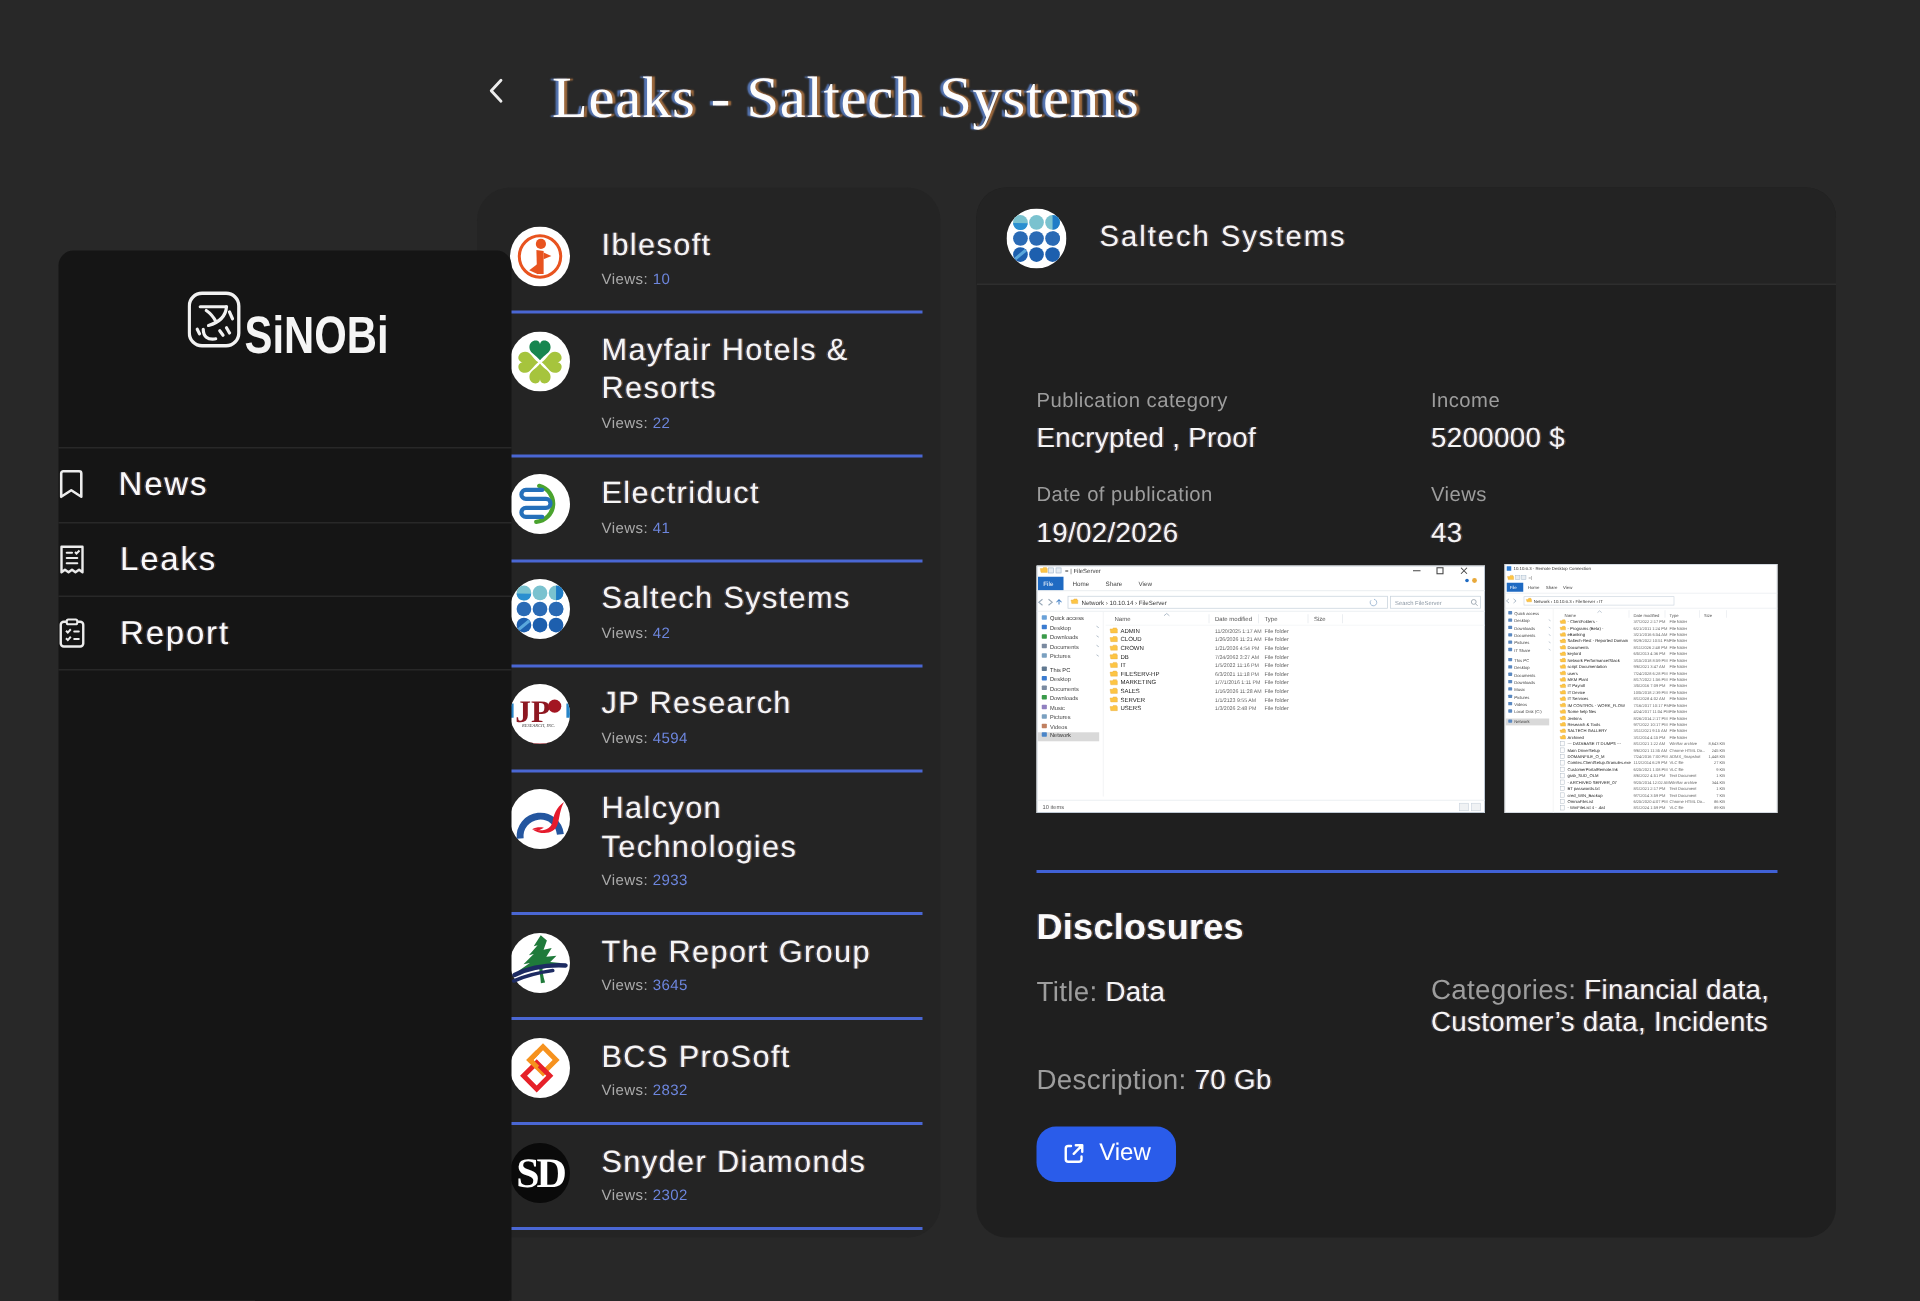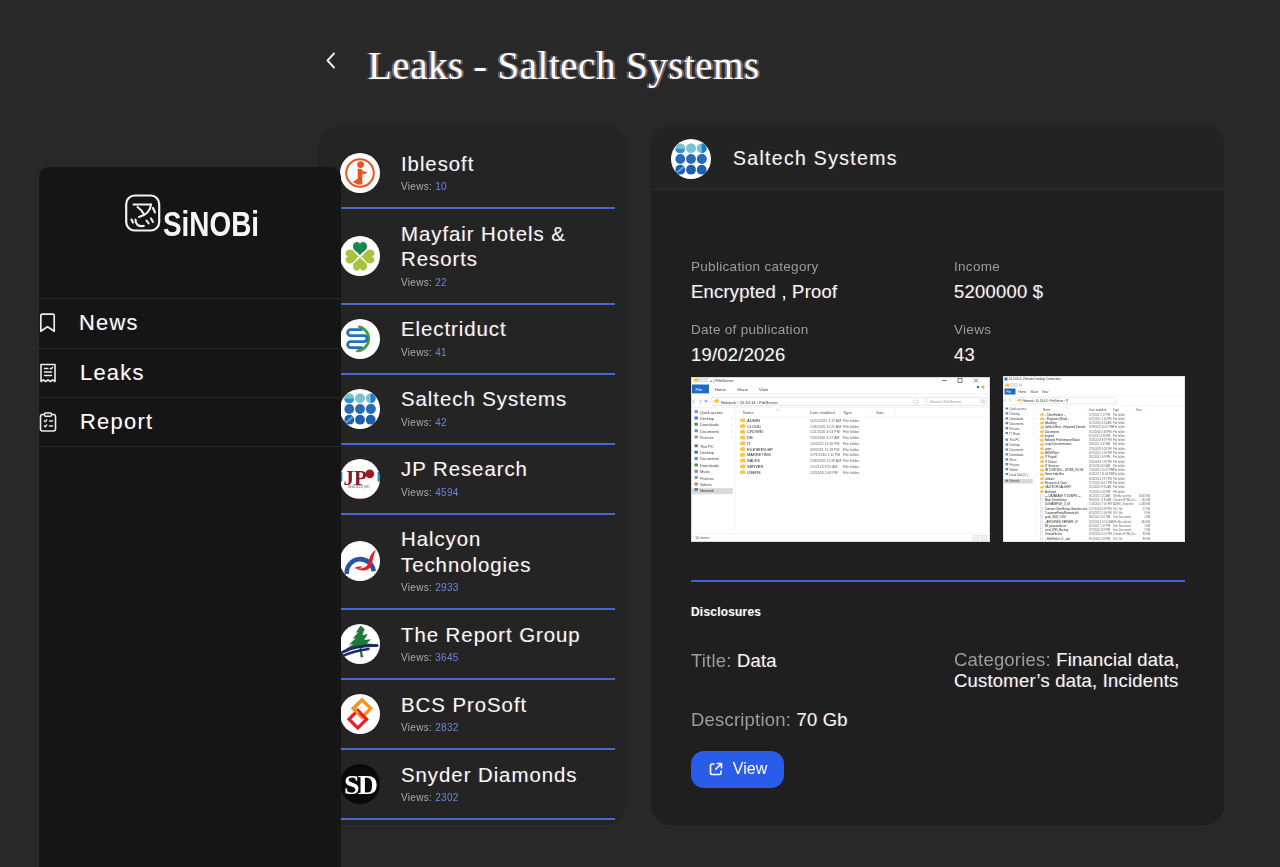--- a/index.html
+++ b/index.html
@@ -10,38 +10,38 @@
 
 #sidebar{position:absolute;left:39px;top:167px;width:302px;height:785px;background:#151515;border-radius:10px;z-index:10}
 #logo{position:absolute;left:86px;top:26px}
 #menu{position:absolute;left:0;top:131px;width:100%}
 .mrow{height:49.5px;border-top:1px solid #282828;display:flex;align-items:center;}
 .mrow:last-child{border-bottom:1px solid #282828}
 .mrow svg{flex:0 0 auto}
 .mrow span{margin-left:23px;font-size:22px;color:#fafafa;letter-spacing:1.2px}
 
 #listpanel{position:absolute;left:318px;top:125px;width:309px;height:700px;background:#242424;border-radius:22px;z-index:2;overflow:hidden;padding-top:14px}
-.item{display:flex;align-items:center;margin:0 12px 0 22px;border-bottom:2px solid #4a67d4;padding:11.75px 0}
+.item{display:flex;margin:0 12px 0 22px;border-bottom:2px solid #4a67d4;padding:11.75px 0}
 .item .av{flex:0 0 40px;width:40px;height:40px}
 .item .tx{margin-left:21px}
 .item .nm{font-size:20.5px;color:#f5f5f5;line-height:25.5px;letter-spacing:.9px}
 .item .vw{font-size:10px;color:#ababab;line-height:17px;margin-top:2px;letter-spacing:.3px}
 .item .vw b{font-weight:normal;color:#6d86de}
 
 #detail{position:absolute;left:651px;top:125px;width:573px;height:700px;background:#1f1f1f;border-radius:20px;z-index:2;overflow:hidden}
 #dhead{position:absolute;left:0;top:0;width:100%;height:65px;background:#232323;border-bottom:1px solid #2e2e2e}
 #dhead .avh{position:absolute;left:20px;top:14px;width:40px;height:40px}
 #dhead .t{position:absolute;left:82px;top:22px;font-size:19.5px;color:#f5f5f5;letter-spacing:1.3px}
 #dbody{position:absolute;left:0;top:65px;width:100%;height:635px;overflow:hidden}
 #desc{position:absolute;left:40px;top:-8.5px;width:480px;font-size:16.5px;line-height:19.5px;color:#f0f0f0;letter-spacing:.45px}
 .lbl{position:absolute;font-size:13.5px;color:#9d9d9d;letter-spacing:.3px}
 .val{position:absolute;font-size:18.5px;color:#f5f5f5;letter-spacing:.2px}
 .gr{color:#9d9d9d}
 #divider{position:absolute;left:40px;top:390px;width:494px;height:0;border-top:2px solid #4061d6}
-#disc{position:absolute;left:40px;top:415px;font-size:12px;font-weight:bold;color:#fafafa;letter-spacing:.2px}
+#disc{position:absolute;left:40px;top:415px;font-size:24px;font-weight:bold;color:#fafafa;letter-spacing:.2px}
 #viewbtn{position:absolute;left:40px;top:561px;width:93px;height:36.5px;background:#2a5cea;border-radius:13px;display:flex;align-items:center;justify-content:center;color:#fff;font-size:16px}
 #viewbtn svg{margin-right:9px}
 .shot{position:absolute;background:#fff}
 </style>
 </head>
 <body>
 <svg id="back" width="11" height="17" viewBox="0 0 11 17">
     <path d="M9 1.5 L2.5 8.5 L9 15.5" fill="none" stroke="#ececec" stroke-width="1.9" stroke-linecap="round" stroke-linejoin="round"></path>
   </svg>
 <div id="title">Leaks - Saltech Systems</div>

